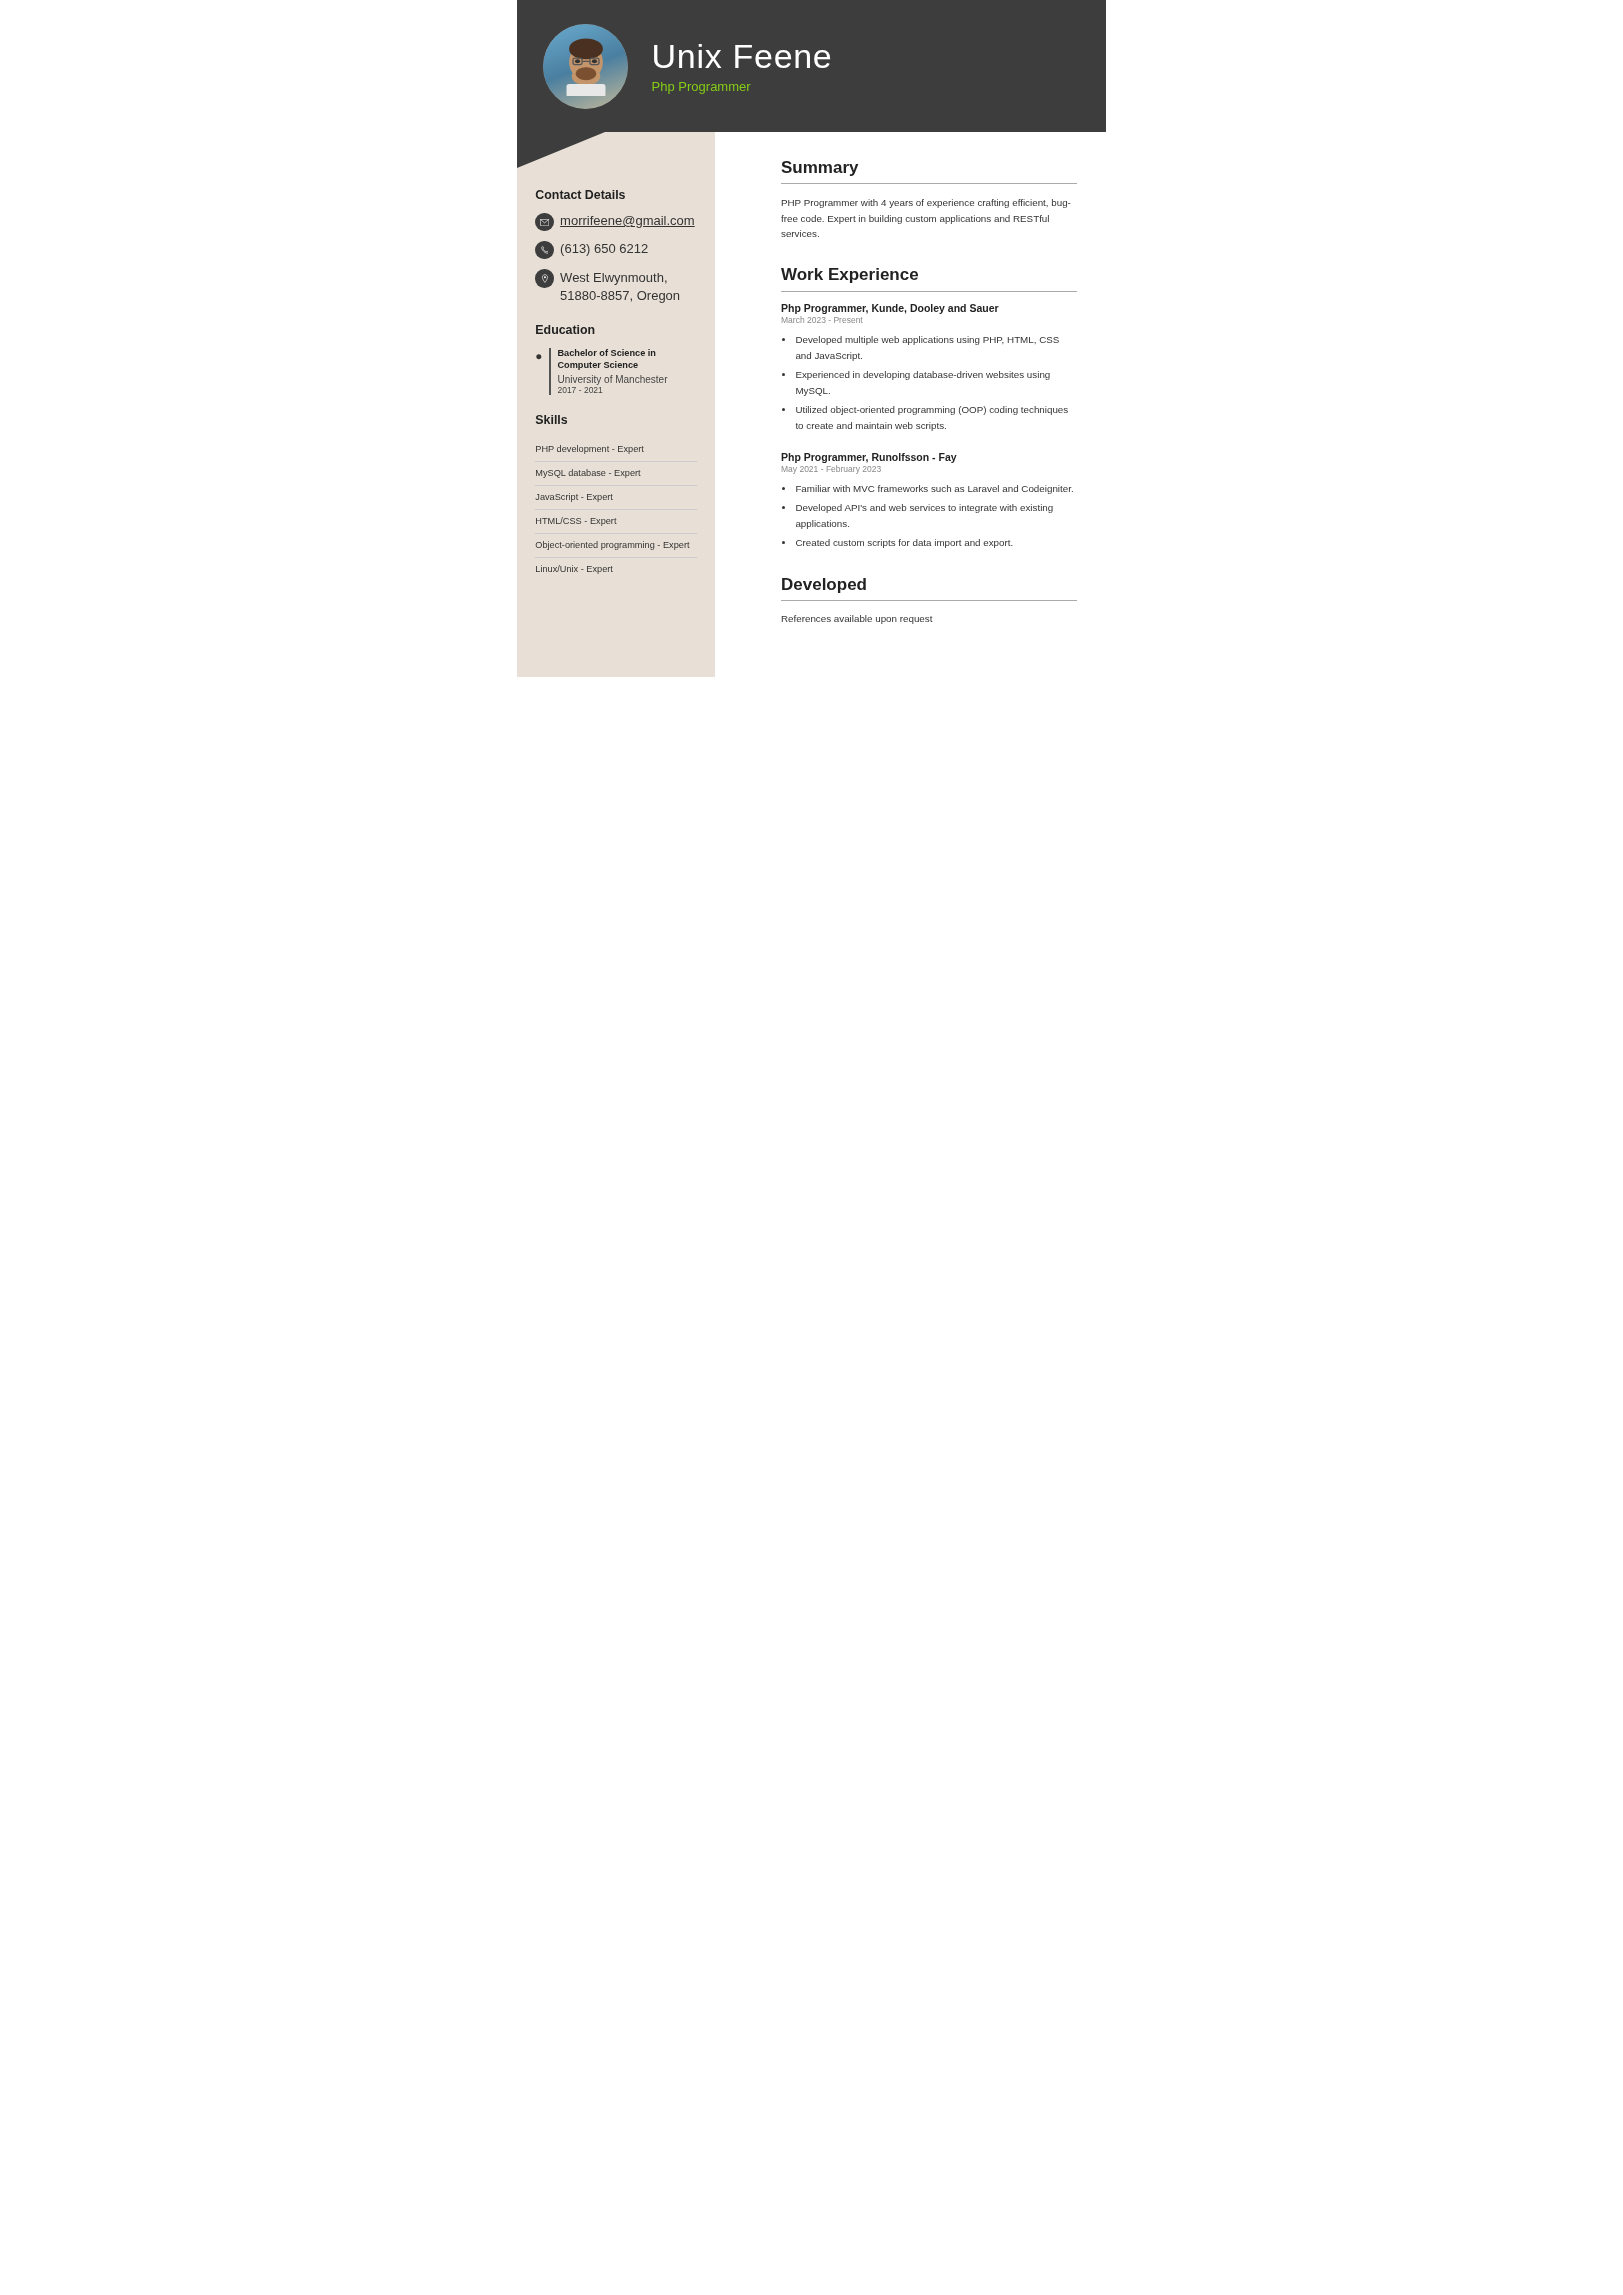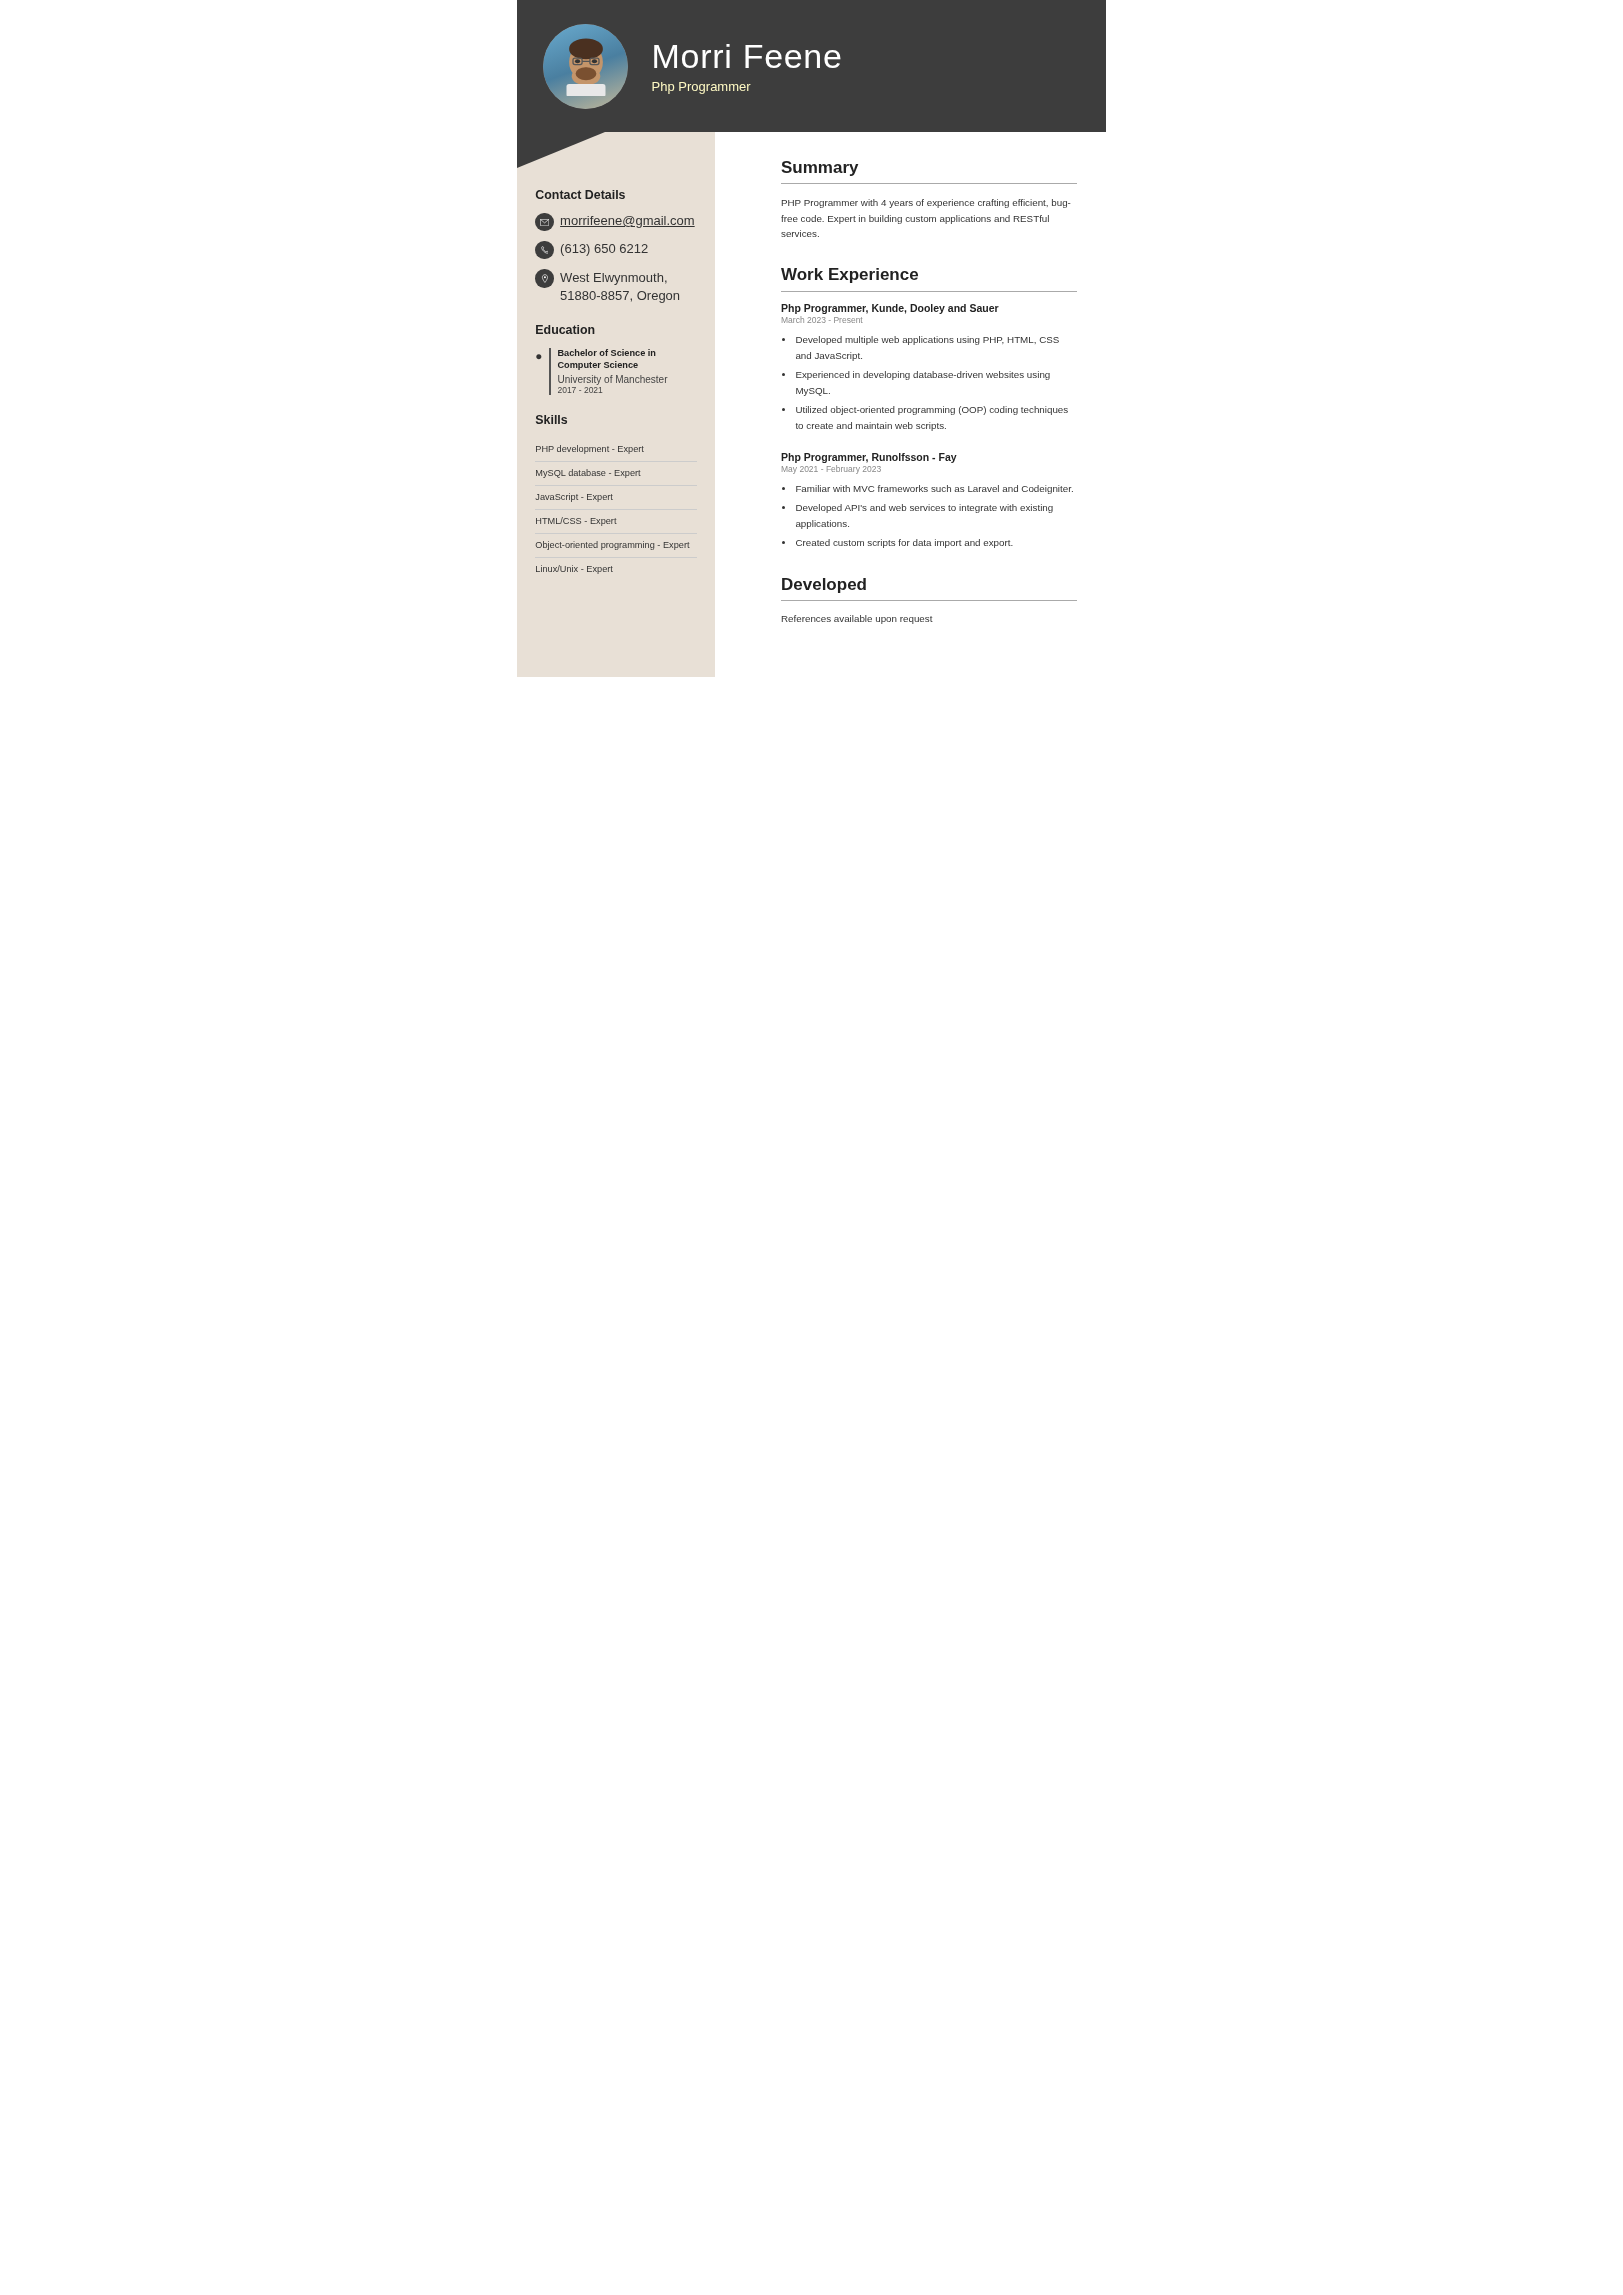--- a/index.html
+++ b/index.html
@@ -45,21 +45,21 @@
     .header-text { }
     .header-name {
       font-size: 34px;
       font-weight: 300;
       color: #fff;
       letter-spacing: 0.7px;
       line-height: 1.1;
     }
     .header-title {
       font-size: 13px;
-      color: #fef9c3;
+      color: #84cc16;
       margin-top: 3.9px;
       font-weight: 400;
     }
 
     
     .layout {
       display: flex;
       min-height: 524px;
     }
 
@@ -251,21 +251,21 @@
 
         <ellipse cx="40" cy="48" rx="3" ry="2" fill="#b07850"></ellipse>
 
         <ellipse cx="40" cy="56" rx="16" ry="10" fill="#7a5030"></ellipse>
 
         <rect x="10" y="72" width="60" height="20" fill="#e8e8e8" rx="4"></rect>
       </svg>
     </div>
   </div>
   <div class="header-text">
-    <div class="header-name">Morri Feene</div>
+    <div class="header-name">Unix Feene</div>
     <div class="header-title">Php Programmer</div>
   </div>
 </div>
 
 <div class="layout">
 
   <div class="sidebar">
     <div class="sidebar-chevron"></div>
     <div class="sidebar-content">
 

